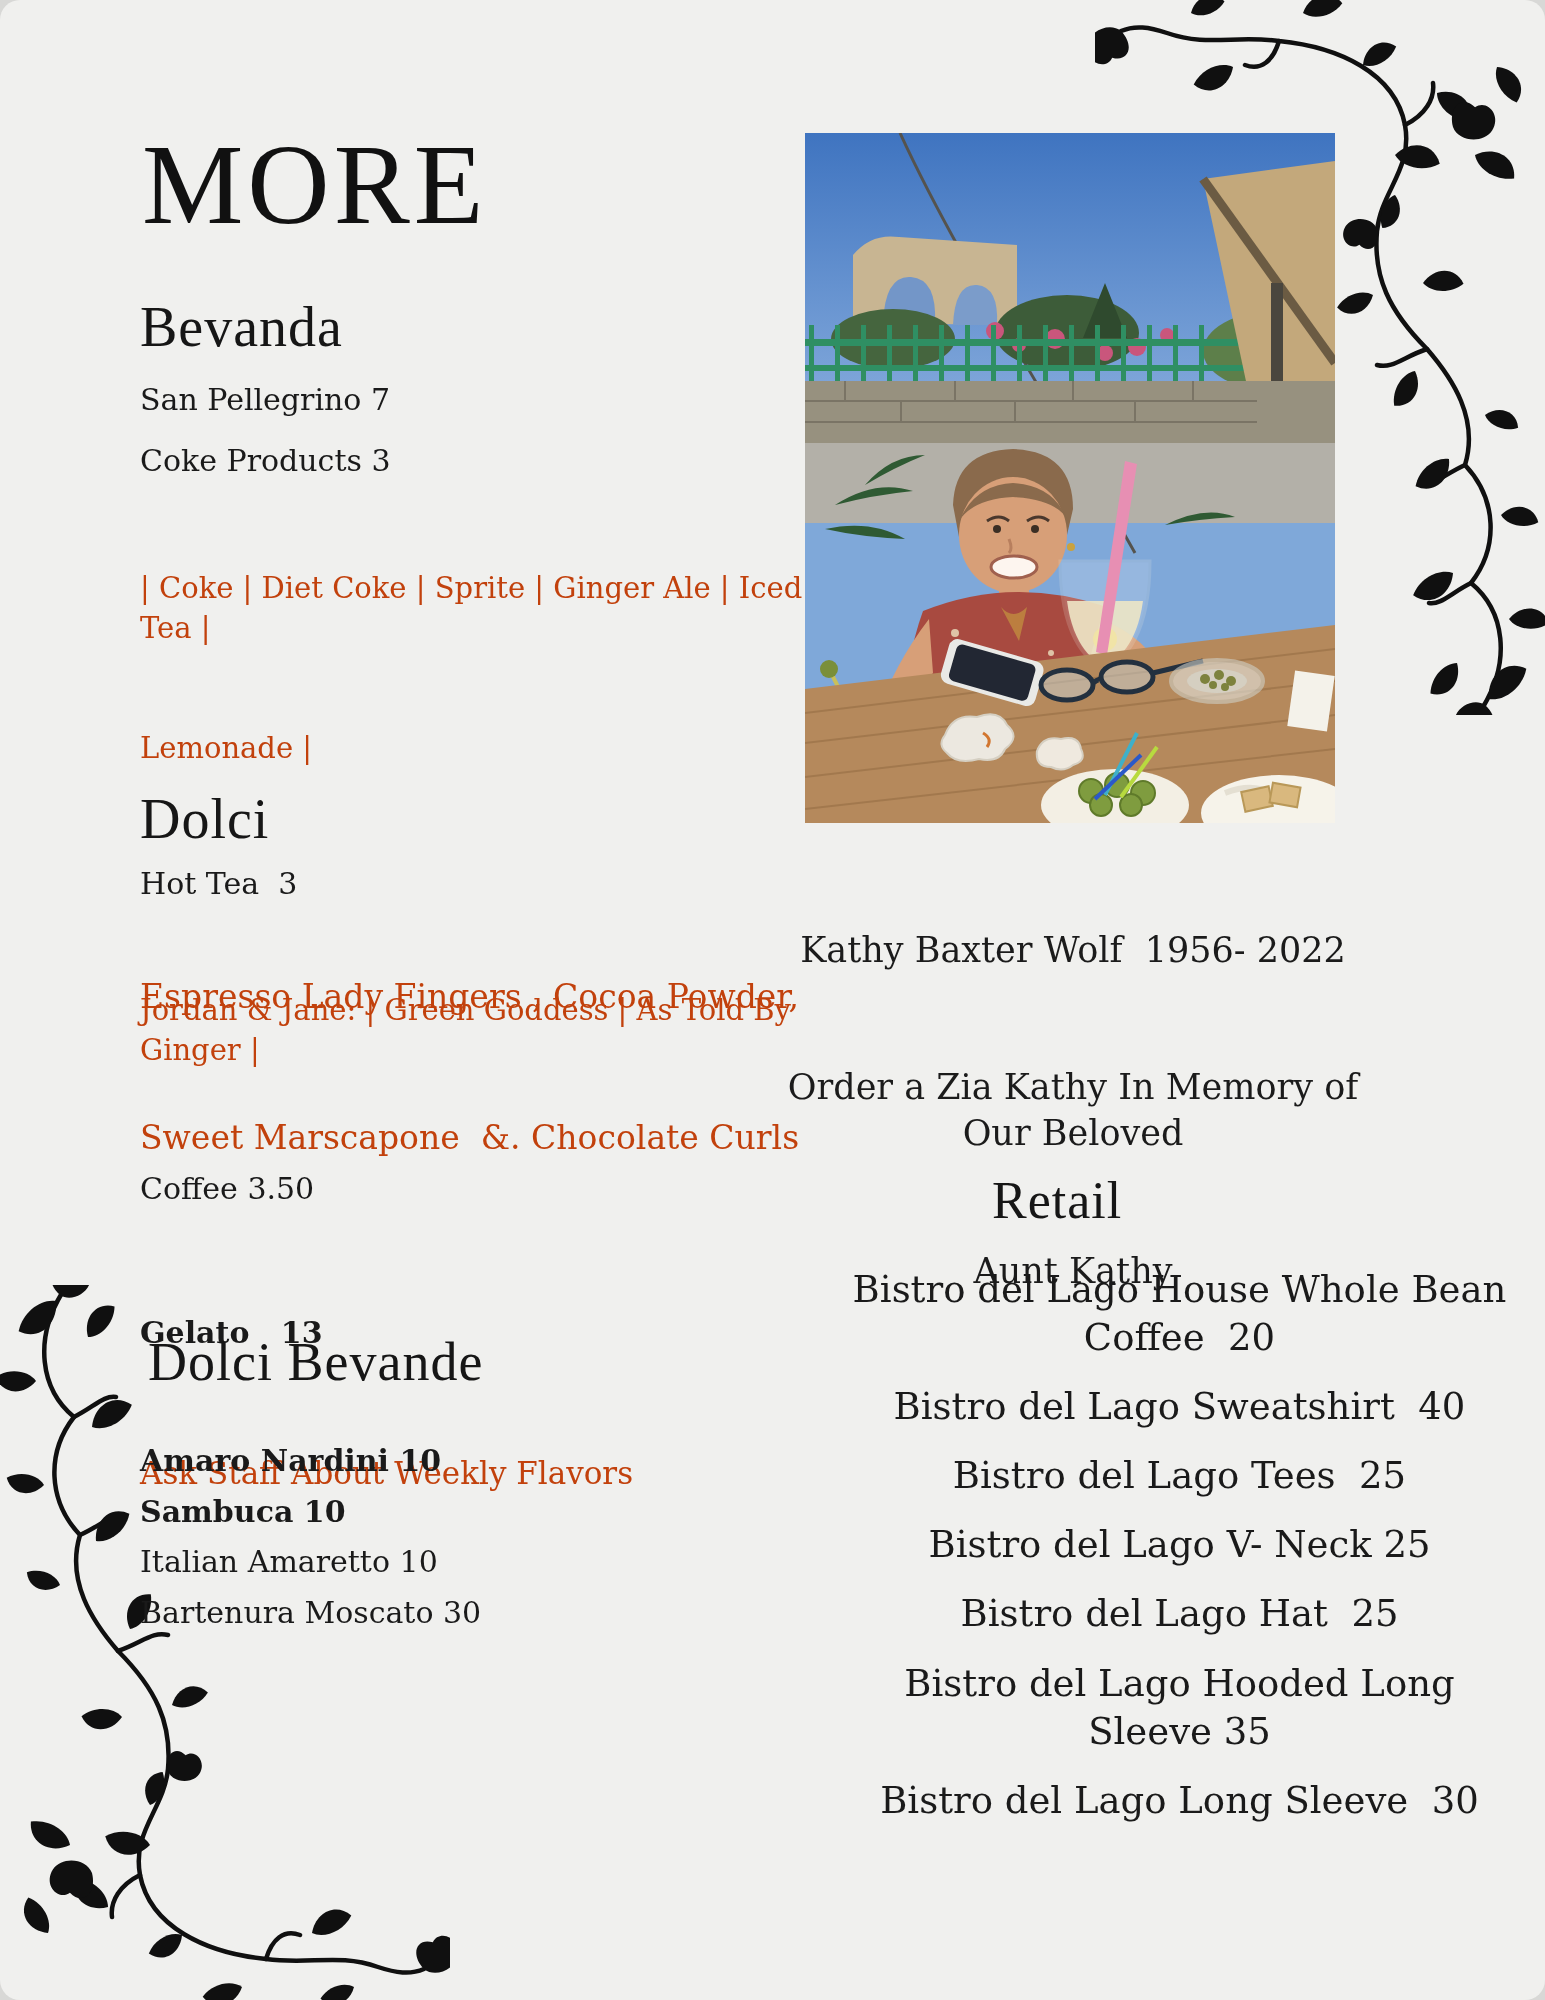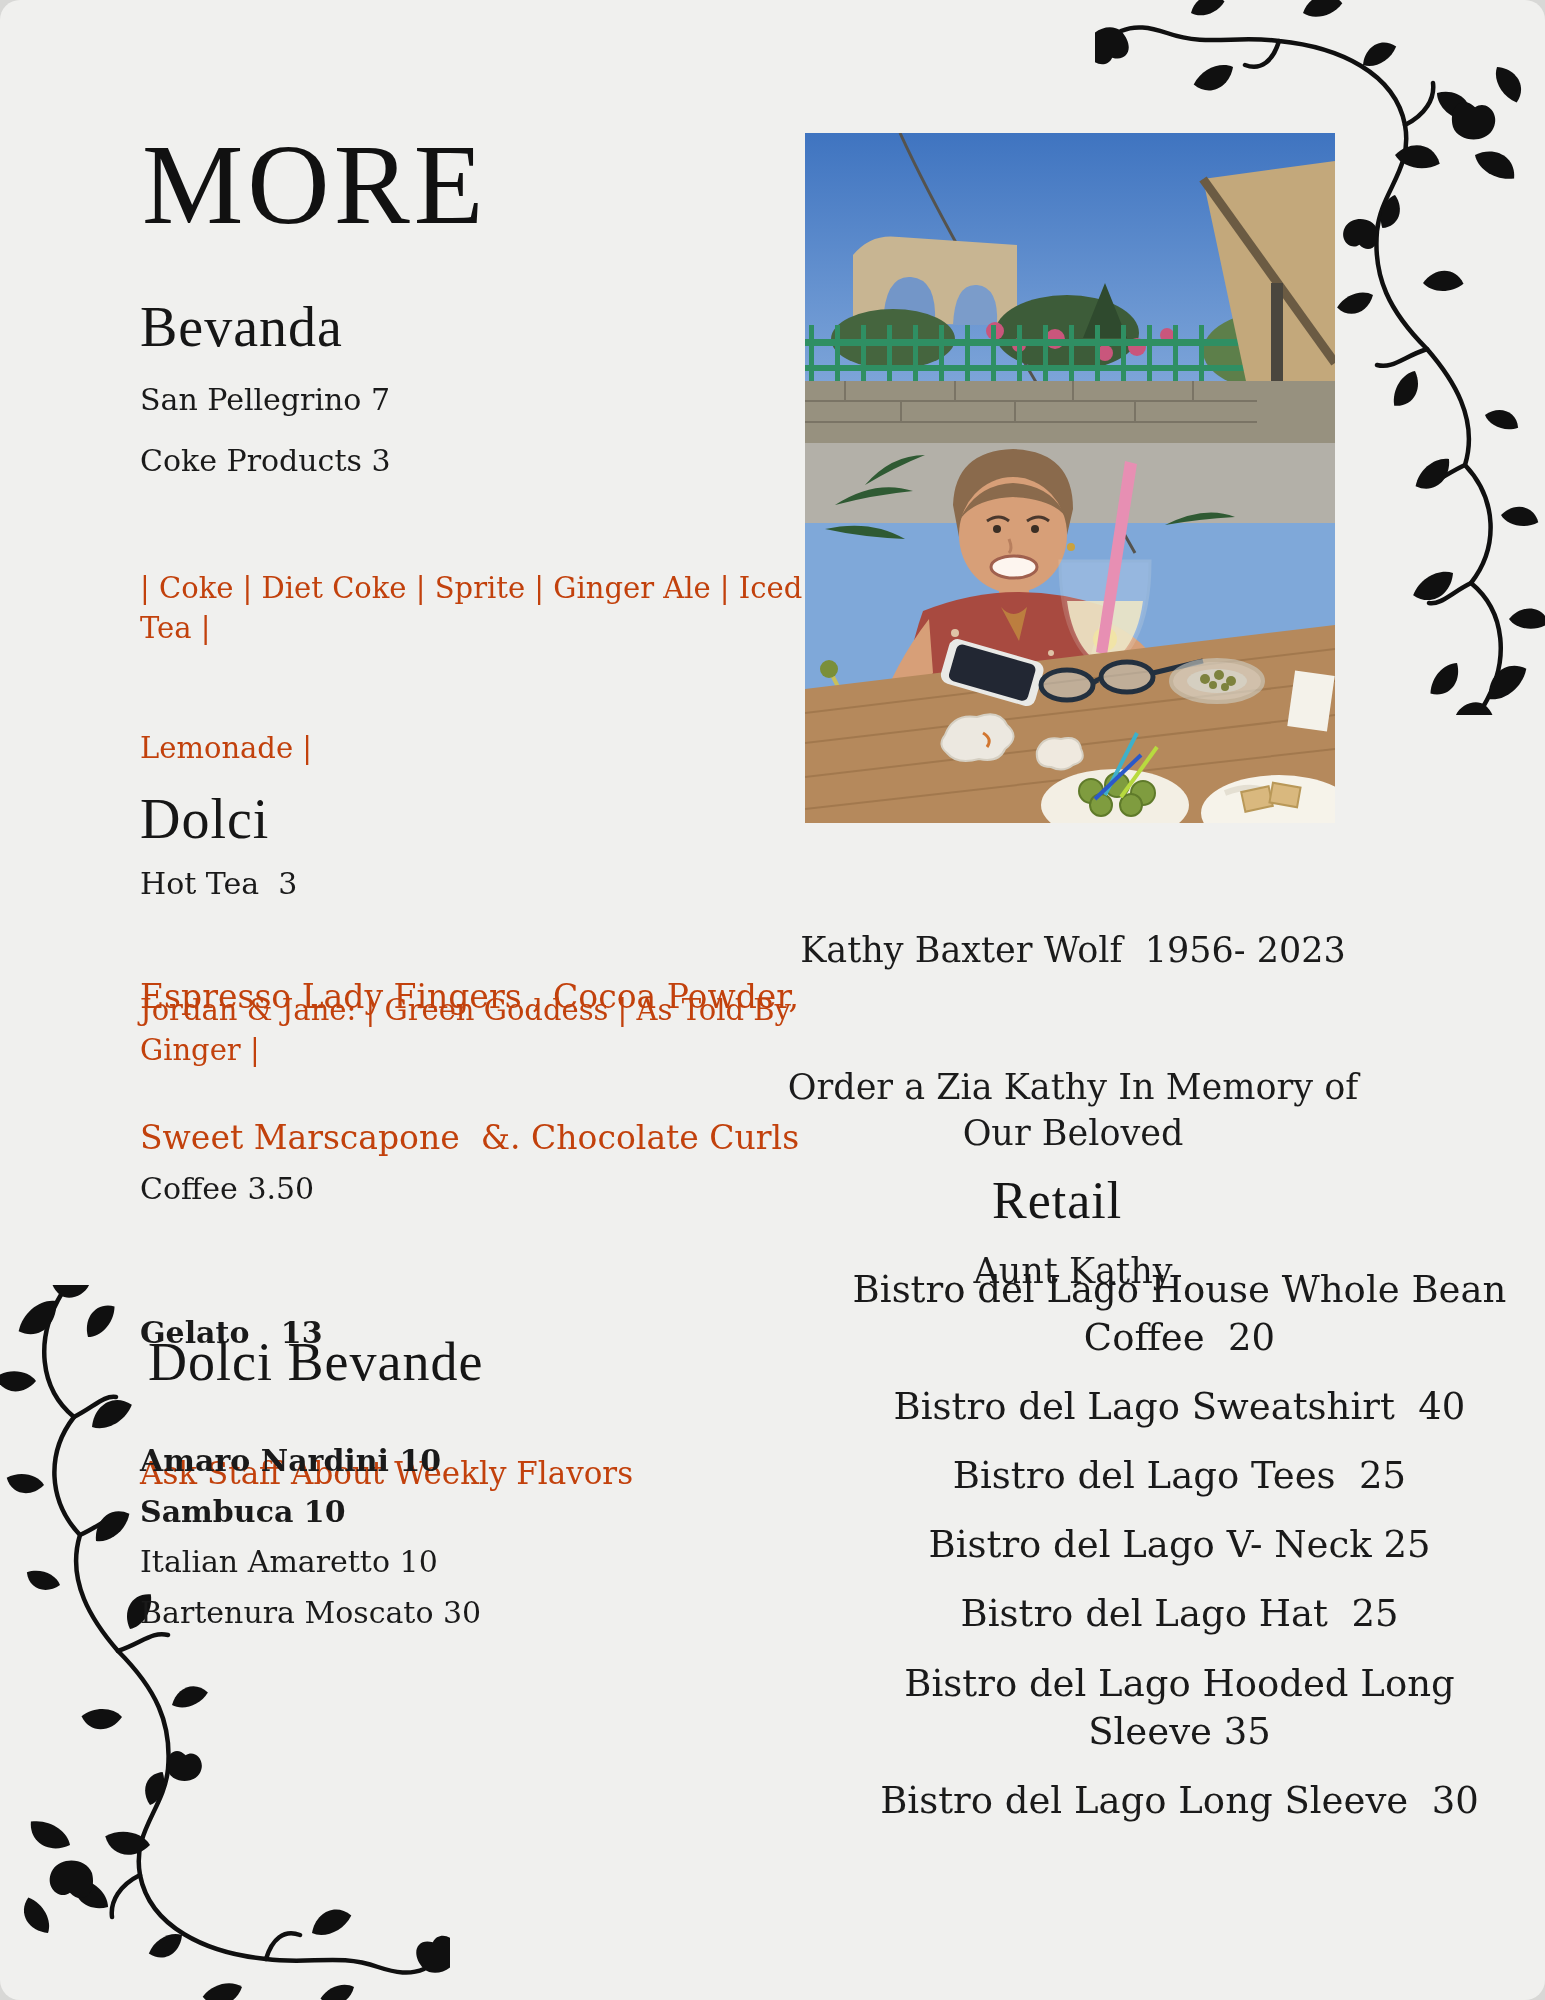--- a/index.html
+++ b/index.html
@@ -353,18 +353,18 @@
       <ellipse cx="474" cy="680" rx="78" ry="38" fill="#f6f3ea"></ellipse>
       <path d="M420 660 Q 452 648 470 664" stroke="#e4dfd2" stroke-width="6" fill="none"></path>
       <g fill="#d9b87e" stroke="#b99858" stroke-width="2">
         <rect x="438" y="656" width="28" height="20" transform="rotate(-12 452 666)"></rect>
         <rect x="466" y="652" width="28" height="20" transform="rotate(10 480 662)"></rect>
       </g>
     </svg>
   </div>
 
   <div class="caption">
-    <div>Kathy Baxter Wolf  1956- 2023</div>
+    <div>Kathy Baxter Wolf  1956- 2022</div>
     <div>Order a Zia Kathy In Memory of Our Beloved</div>
     <div>Aunt Kathy</div>
   </div>
 
 </div>
 
 </body></html>

